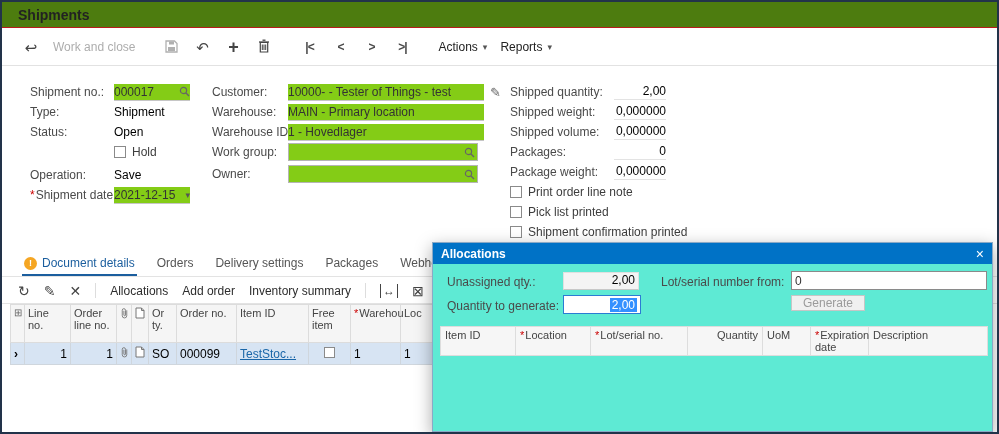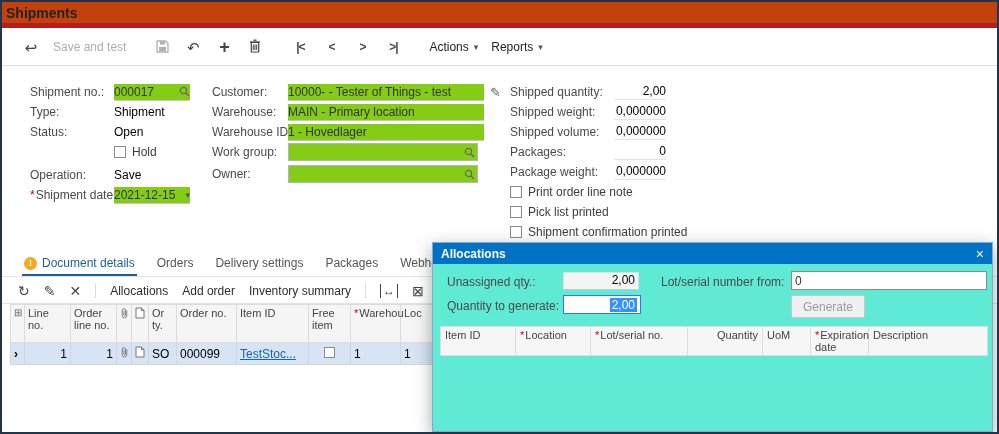--- a/index.html
+++ b/index.html
@@ -1,20 +1,20 @@
 <!DOCTYPE html>
 <html><head>
 <meta charset="utf-8">
 <style>
   * { margin:0; padding:0; box-sizing:border-box; }
   body { font-family:"Liberation Sans", sans-serif; font-size:12px; color:#333; background:#fff; }
   .window { position:relative; width:999px; height:434px; border:2px solid #22334a; background:#fff; overflow:hidden; }
 
   
-  .titlebar { position:absolute; top:0; left:0; right:0; height:26px; background:#c2410c; border-bottom:5px solid #b91c1c; display:flex; align-items:center; padding-left:4px; }
+  .titlebar { position:absolute; top:0; left:0; right:0; height:26px; background:#4d7c0f; border-bottom:1px solid #b91c1c; display:flex; align-items:center; padding-left:16px; }
   .titlebar .title { font-size:14px; font-weight:bold; color:#222; }
 
   
   .toolbar { position:absolute; top:27px; left:0; right:0; height:37px; display:flex; align-items:center; gap:13px; padding-left:20px; border-bottom:1px solid #e2e2e2; background:#fff; }
   .tbtn { color:#444; font-size:15px; cursor:pointer; min-width:18px; text-align:center; line-height:1; }
   .tbtn.text { font-size:12px; }
   .tbtn.disabled { color:#adadad; }
   .tbtn.plus { font-size:18px; font-weight:bold; }
   .navg { font-size:12px; font-weight:bold; letter-spacing:-1px; color:#4a4a4a; }
   .menu { display:flex; align-items:center; gap:5px; font-size:12px; color:#222; cursor:pointer; }
@@ -71,37 +71,37 @@
   .modal { position:absolute; left:430px; top:240px; width:561px; height:190px; background:#fff; border:1px solid #8aa9c6; box-shadow:0 5px 16px rgba(0,0,0,.35); z-index:50; display:flex; flex-direction:column; }
   .modal-header { height:21px; background:#0072c6; color:#fff; display:flex; align-items:center; padding:0 8px; flex:0 0 auto; cursor:move; }
   .modal-title { font-size:12px; font-weight:bold; flex:1; }
   .modal-close { color:#fff; font-size:14px; cursor:pointer; line-height:1; }
   .modal-body { position:relative; flex:1; background:#5eead4; }
   .mlbl { position:absolute; color:#4a4a4a; white-space:nowrap; }
   .mval { position:absolute; text-align:right; color:#000; background:#f4f4f4; border:1px solid #e0e0e0; border-bottom:1px solid #c8c8c8; padding-right:3px; }
   .minput { position:absolute; border:1px solid #8a8a8a; background:#fff; height:19px; font-size:12px; display:flex; align-items:center; padding:0 3px; }
   .minput.focus { border-color:#2b7cd3; justify-content:flex-end; }
   .mselect { background:#3390ff; color:#fff; padding:0 2px; }
-  .mbtn { position:absolute; width:74px; height:23px; background:#f0f0f0; border:1px solid #c6c6c6; color:#9b9b9b; font-size:12px; display:flex; align-items:center; justify-content:center; cursor:default; }
+  .mbtn { position:absolute; width:74px; height:16px; background:#f0f0f0; border:1px solid #c6c6c6; color:#9b9b9b; font-size:12px; display:flex; align-items:center; justify-content:center; cursor:default; }
   table.mgrid { border-collapse:collapse; table-layout:fixed; width:547px; position:absolute; left:7px; top:62px; }
   .mgrid th { background:#f6f6f6; border:1px solid #ddd; font-weight:normal; font-size:11px; color:#444; text-align:left; vertical-align:top; padding:2px 4px; height:27px; line-height:12px; cursor:pointer; }
   .mgrid th.num { text-align:right; }
 </style>
 </head>
 <body>
 
 <div class="window">
 
   <div class="titlebar">
     <span class="title">Shipments</span>
   </div>
 
   <div class="toolbar">
     <span class="tbtn">↩</span>
-    <span class="tbtn text disabled">Save and test</span>
+    <span class="tbtn text disabled">Work and close</span>
     <span class="tbtn disabled mL">
       <svg width="13" height="13" viewBox="0 0 13 13">
           <path d="M1 1 h8.5 L12 3.5 V12 H1 z" fill="none" stroke="#b0b0b0" stroke-width="1.3"></path>
           <rect x="3" y="7" width="7" height="4" fill="#b0b0b0"></rect>
           <rect x="4" y="1.5" width="5" height="3" fill="#b0b0b0"></rect>
         </svg>
     </span>
     <span class="tbtn">↶</span>
     <span class="tbtn plus">+</span>
     <span class="tbtn">

